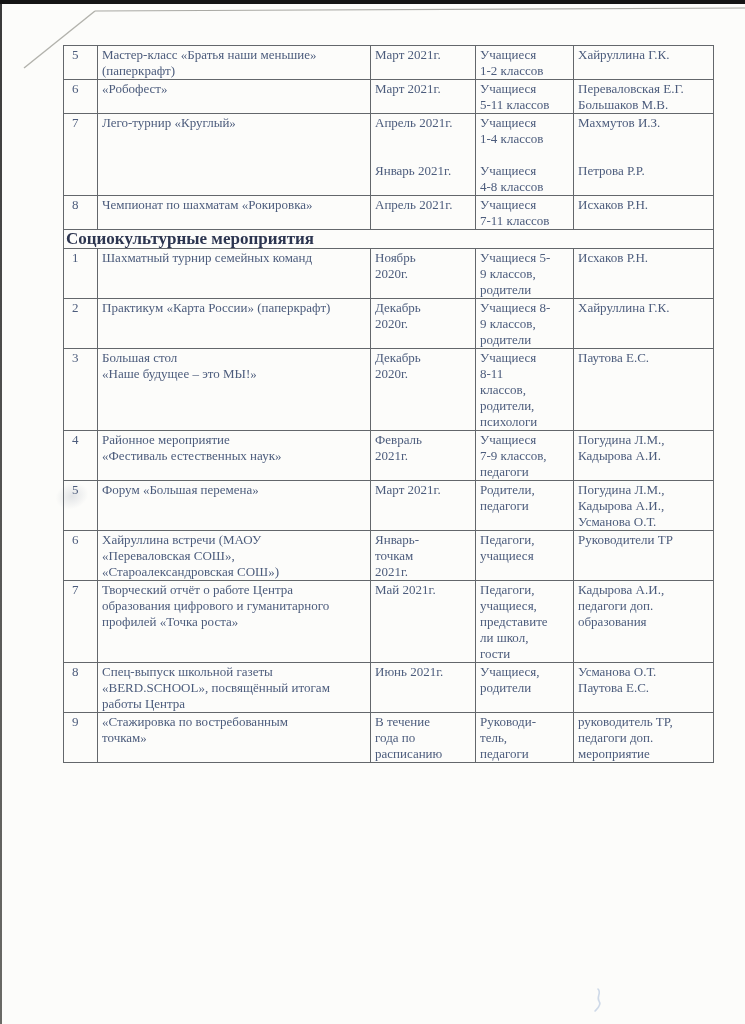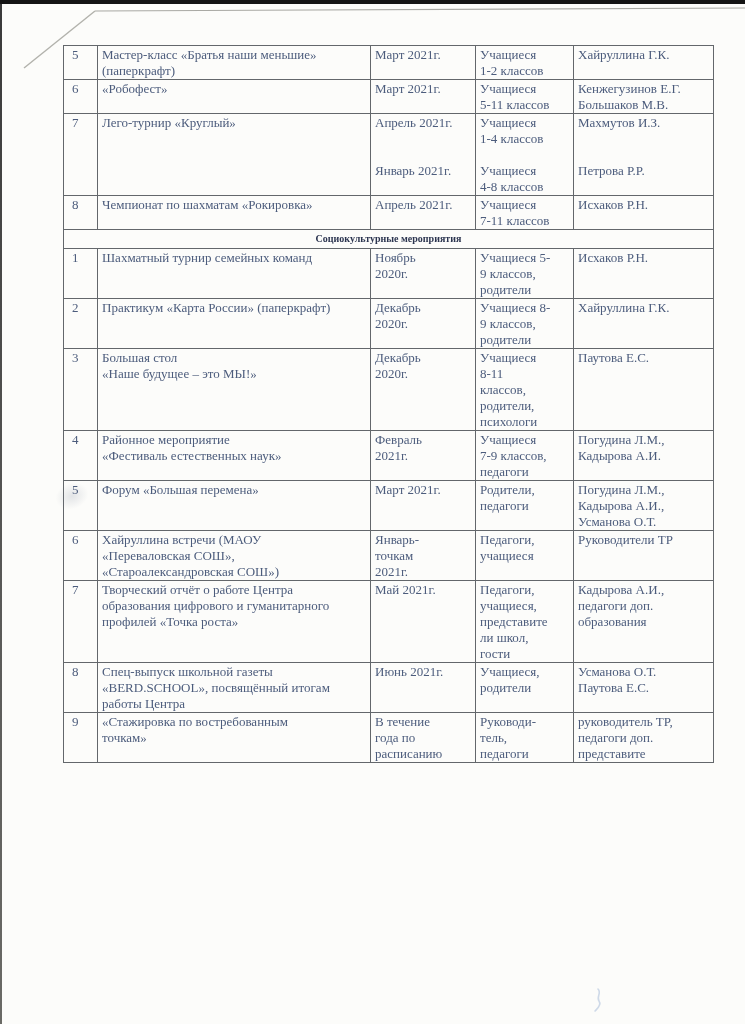--- a/index.html
+++ b/index.html
@@ -38,24 +38,23 @@
   }
   .events-table td {
     border:1px solid #63676b;
     vertical-align:top;
     padding:1px 5px 0 4px;
     white-space:pre-line;
     overflow:hidden;
   }
   .events-table td.cell-num { padding-left:8px; }
   .events-table tr.section-header-row td {
-    text-align:center;
     font-weight:bold;
     color:#2c3550;
-    font-size:10px;
+    font-size:17px;
     white-space:normal;
     padding:1px 2px;
   }
   .smudge {
     position:absolute; left:55px; top:483px;
     width:34px; height:26px;
     background:radial-gradient(ellipse at center, rgba(110,120,140,0.18) 0%, rgba(110,120,140,0) 70%);
     transform:rotate(-20deg);
   }
   .pen-mark {
@@ -93,21 +92,21 @@
           <td class="cell-participants">Учащиеся
 1-2 классов</td>
           <td class="cell-responsible">Хайруллина Г.К.</td>
         </tr>
         <tr>
           <td class="cell-num">6</td>
           <td class="cell-event">«Робофест»</td>
           <td class="cell-date">Март 2021г.</td>
           <td class="cell-participants">Учащиеся
 5-11 классов</td>
-          <td class="cell-responsible">Кенжегузинов Е.Г.
+          <td class="cell-responsible">Переваловская Е.Г.
 Большаков М.В.</td>
         </tr>
         <tr>
           <td class="cell-num">7</td>
           <td class="cell-event">Лего-турнир «Круглый»</td>
           <td class="cell-date">Апрель 2021г.
 
 
 Январь 2021г.</td>
           <td class="cell-participants">Учащиеся
@@ -229,21 +228,21 @@
           <td class="cell-event">«Стажировка по востребованным
 точкам»</td>
           <td class="cell-date">В течение
 года по
 расписанию</td>
           <td class="cell-participants">Руководи-
 тель,
 педагоги</td>
           <td class="cell-responsible">руководитель ТР,
 педагоги доп.
-представите</td>
+мероприятие</td>
         </tr>
       </tbody>
   </table>
 
   <div class="smudge"></div>
 
   <svg class="pen-mark" viewBox="0 0 24 30" xmlns="http://www.w3.org/2000/svg">
     <path d="M10,4 C14,8 8,12 11,16 C14,20 9,24 7,26" fill="none" stroke="#bfcde2" stroke-width="1.6" stroke-linecap="round" opacity="0.75"></path>
   </svg>
 

